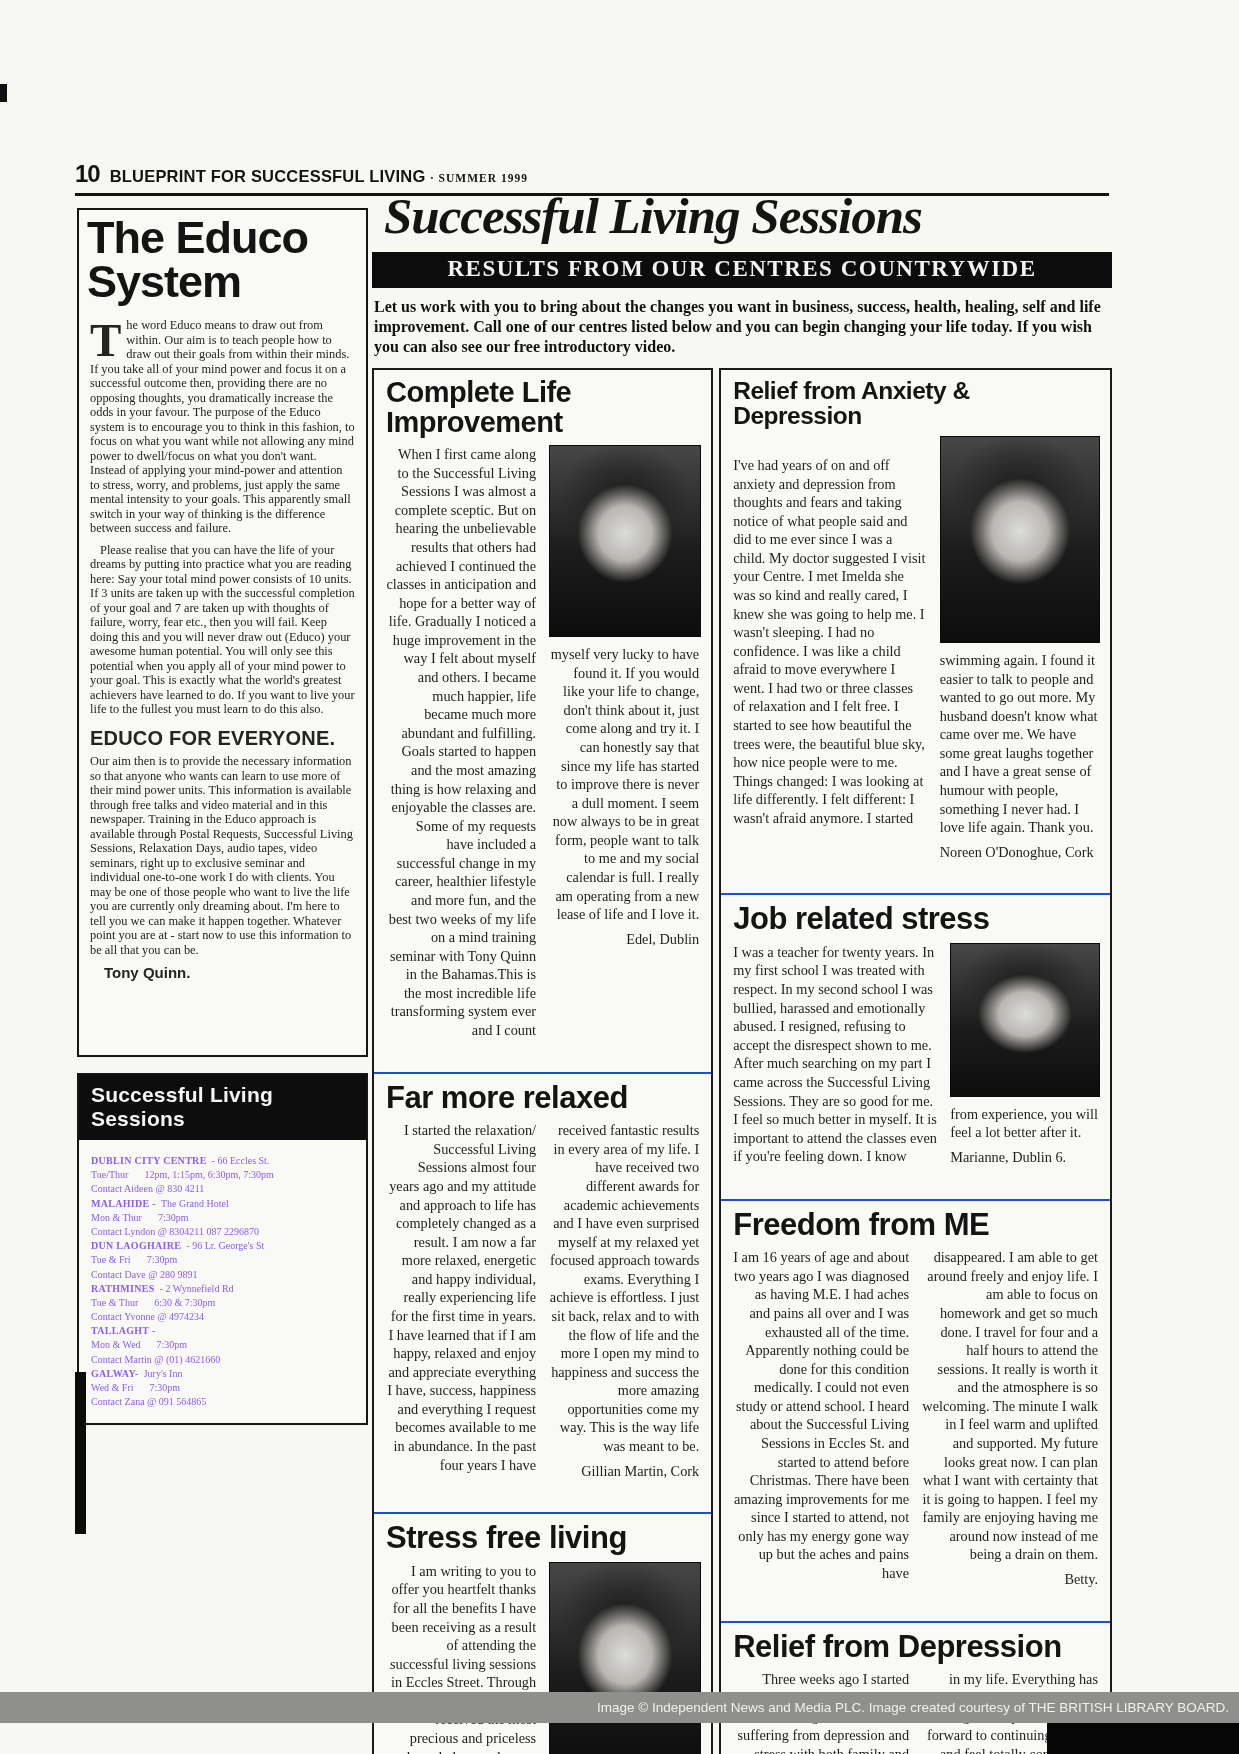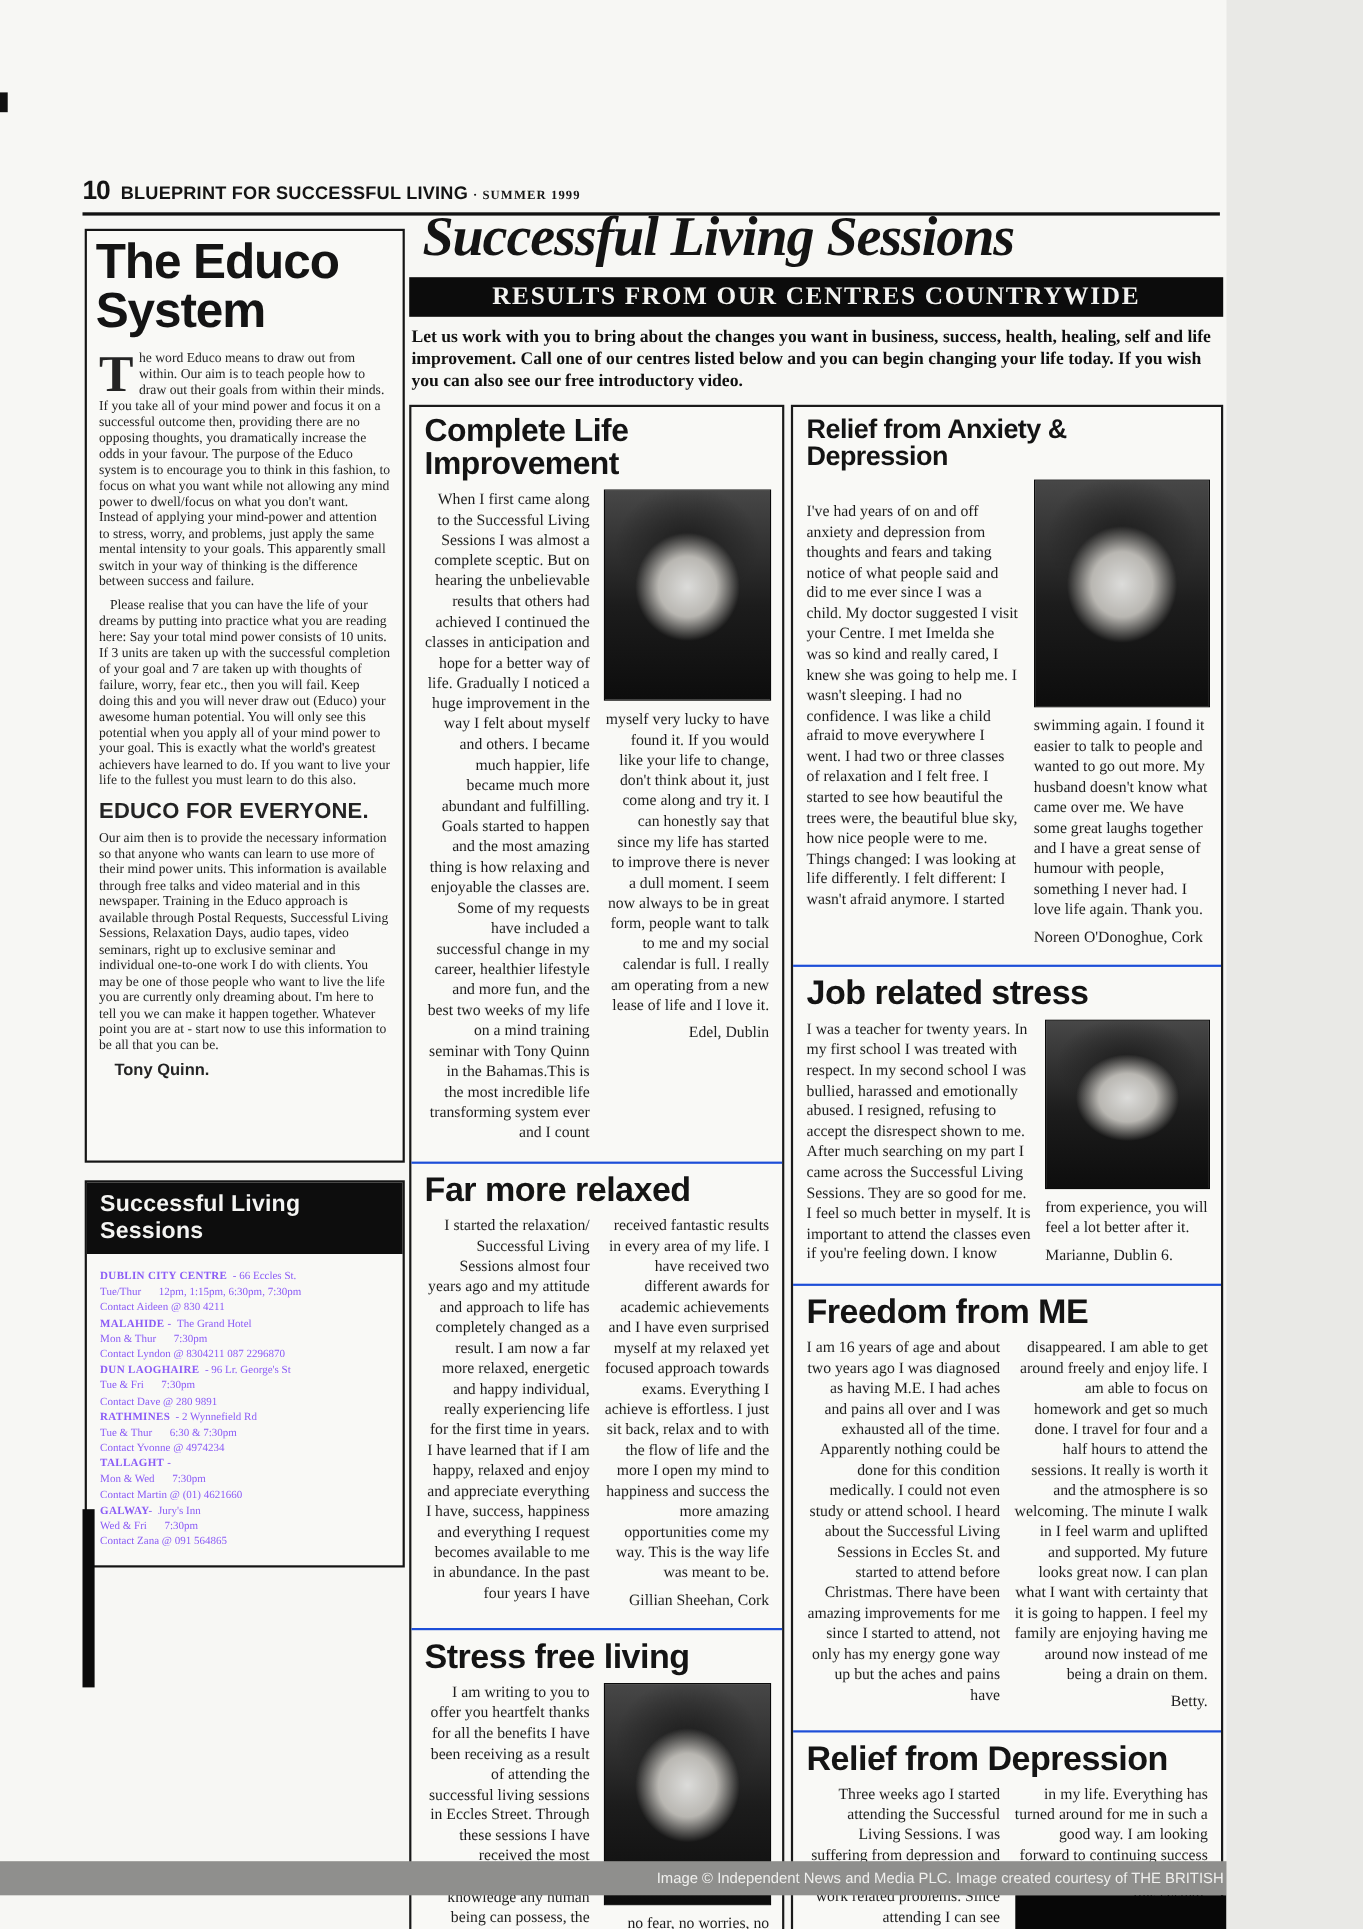--- a/index.html
+++ b/index.html
@@ -1,16 +1,16 @@
 <!DOCTYPE html>
 <html><head>
 <meta charset="utf-8">
 <style>
   html,body{margin:0;padding:0;background:#e9e9e6;}
-  .page{position:relative;width:1115px;height:1754px;background:#f7f7f4;overflow:hidden;
+  .page{position:relative;width:1239px;height:1754px;background:#f7f7f4;overflow:hidden;
         font-family:"Liberation Serif",serif;color:#141414;}
 
   
   .masthead{position:absolute;left:75px;top:160px;width:1034px;border-bottom:3px solid #121212;
             padding-bottom:5px;font-family:"Liberation Sans",sans-serif;}
   .masthead .pgnum{font-size:24px;font-weight:bold;letter-spacing:-1px;margin-right:10px;}
   .masthead .mastname{font-size:16.5px;font-weight:bold;letter-spacing:.2px;}
   .masthead .issue{font-family:"Liberation Serif",serif;font-size:11.5px;font-weight:bold;letter-spacing:1px;}
 
   
@@ -41,21 +41,21 @@
   .headline{font-family:"Liberation Serif",serif;font-style:italic;font-weight:bold;
             font-size:51px;letter-spacing:-1px;margin:0 0 8px 12px;line-height:1.05;}
   .banner{background:#0c0c0c;color:#f3f3f1;text-align:center;font-weight:bold;font-size:23px;
           letter-spacing:1.5px;padding:4px 0 6px 0;font-family:"Liberation Serif",serif;}
   .intro{font-weight:bold;font-size:16px;line-height:1.28;margin:9px 0 10px 2px;color:#111;}
 
   .groups{display:flex;gap:6px;align-items:flex-start;}
   .group{border:2px solid #1a1a1a;background:#f9f9f6;}
   .group-l{width:340px;}
   .group-r{width:392px;}
-  .art{padding:6px 12px 10px 12px;}
+  .art{padding:6px 12px 26px 12px;}
   .art + .art{border-top:2px solid #1d4ed8;}
   .art-title{font-family:"Liberation Sans",sans-serif;font-weight:bold;margin:2px 0 8px 0;
              font-size:31px;letter-spacing:-.5px;line-height:1.02;}
   .t-md{font-size:29px;}
   .t-sm{font-size:24.5px;}
   .art-body{display:flex;gap:13px;font-size:14.3px;line-height:1.3;color:#1e1e1e;}
   .art-body p{margin:0 0 6px 0;}
   .c50{width:50%;text-align:right;}
   .c55{width:55%;margin-top:20px;} .c45{width:45%;}
   .c58{width:58%;} .c42{width:42%;}
@@ -170,21 +170,21 @@
         </section>
 
         <section class="art">
           <h2 class="art-title">Far more relaxed</h2>
           <div class="art-body">
             <div class="c50">
               <p>I started the relaxation/ Successful Living Sessions almost four years ago and my attitude and approach to life has completely changed as a result. I am now a far more relaxed, energetic and happy individual, really experiencing life for the first time in years. I have learned that if I am happy, relaxed and enjoy and appreciate everything I have, success, happiness and everything I request becomes available to me in abundance. In the past four years I have</p>
             </div>
             <div class="c50">
               <p>received fantastic results in every area of my life. I have received two different awards for academic achievements and I have even surprised myself at my relaxed yet focused approach towards exams. Everything I achieve is effortless. I just sit back, relax and to with the flow of life and the more I open my mind to happiness and success the more amazing opportunities come my way. This is the way life was meant to be.</p>
-              <p class="attr">Gillian Sheehan, Cork</p>
+              <p class="attr">Gillian Martin, Cork</p>
             </div>
           </div>
         </section>
 
         <section class="art">
           <h2 class="art-title">Stress free living</h2>
           <div class="art-body">
             <div class="c50">
               <p>I am writing to you to offer you heartfelt thanks for all the benefits I have been receiving as a result of attending the successful living sessions in Eccles Street. Through these sessions I have received the most precious and priceless knowledge any human being can possess, the power to totally change your life and see it getting better and better every day. I started the sessions weighed down with stress, worries, fears and many other problems. I now have</p>
             </div>

